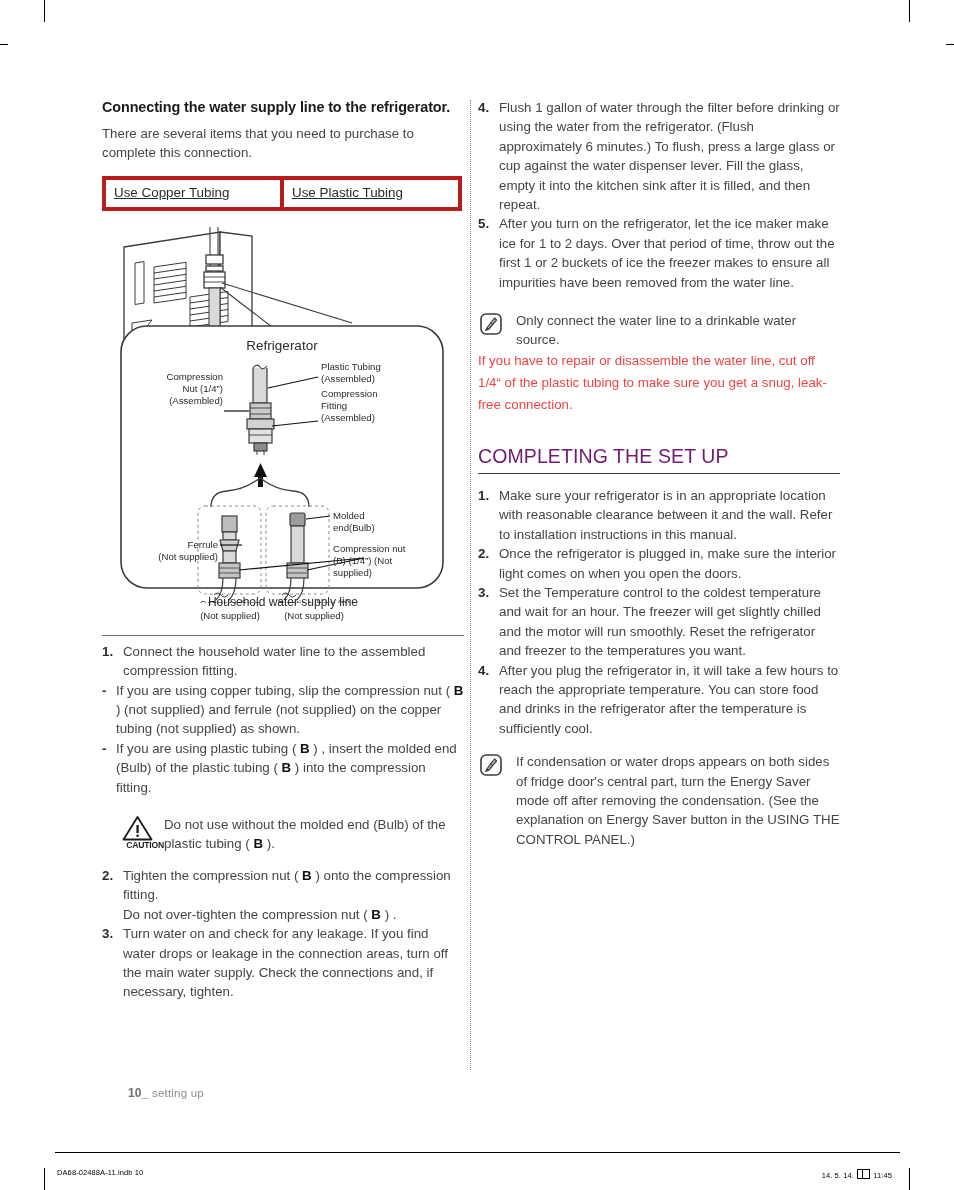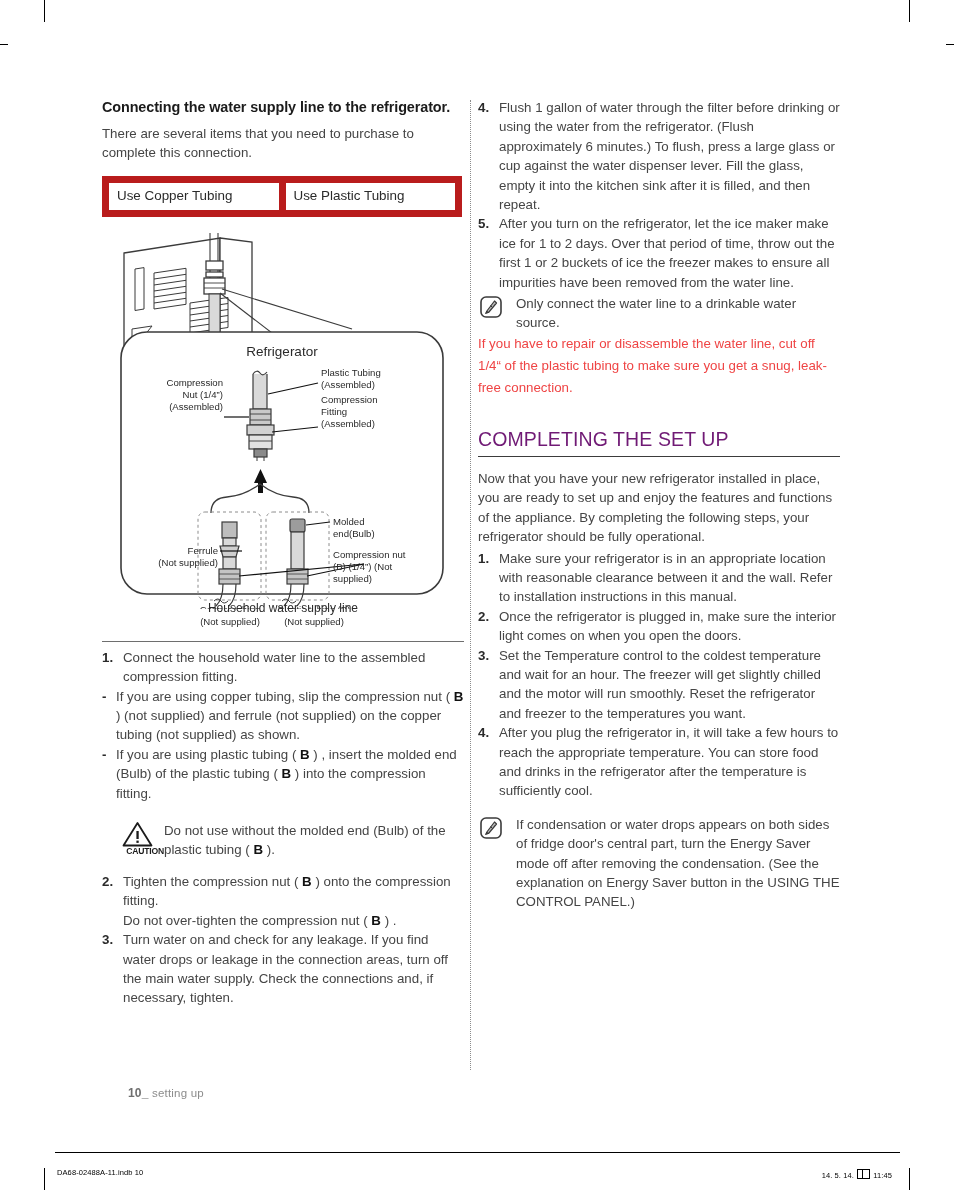--- a/index.html
+++ b/index.html
@@ -111,23 +111,24 @@
   }
 
   
   table.kit {
     border-collapse: collapse;
     width: 360px;
     margin-top: 13px;
     table-layout: fixed;
   }
   table.kit th, table.kit td {
-    border: 7px solid #b91c1c;
+    border: 4px solid #b91c1c;
     vertical-align: top;
     padding: 0;
+    text-decoration: underline;
   }
   table.kit th {
     font-weight: normal;
     text-align: left;
     font-size: 13.4px;
     line-height: 16px;
     padding: 5px 8px 6px 8px;
     color: #2a2a2a;
   }
   table.kit td {
@@ -514,39 +515,38 @@
       <div class="step">
         <span class="num">4.</span>
         <span>Flush 1 gallon of water through the filter before drinking or using the water from the refrigerator. (Flush approximately 6 minutes.) To flush, press a large glass or cup against the water dispenser lever. Fill the glass, empty it into the kitchen sink after it is filled, and then repeat.</span>
       </div>
       <div class="step">
         <span class="num">5.</span>
         <span>After you turn on the refrigerator, let the ice maker make ice for 1 to 2 days. Over that period of time, throw out the first 1 or 2 buckets of ice the freezer makes to ensure all impurities have been removed from the water line.</span>
       </div>
     </div>
 
-    <div class="note" style="margin-top:2px;">
+    <div class="note" style="margin-top:19px;">
       <span class="nicon">
         <svg width="22" height="22" viewBox="0 0 22 22">
           <rect x="1" y="1" width="20" height="20" rx="5" ry="5" fill="#ffffff" stroke="#3b3b3b" stroke-width="1.6"></rect>
           <path d="M6.5 15.5 L14.5 5 L16.5 7 L8.5 16.5 Z" fill="#bdbdbd" stroke="#3b3b3b" stroke-width="1.2" stroke-linejoin="round"></path>
           <path d="M6.5 15.5 L8.5 16.5 L5.5 17.5 Z" fill="#3b3b3b" stroke="#3b3b3b" stroke-width="1"></path>
           <path d="M10.5 9.5 L13 12" stroke="#3b3b3b" stroke-width="1"></path>
         </svg>
       </span>
       <span class="ntext">Only connect the water line to a drinkable water source.</span>
     </div>
     <div class="note-cont">If you have to repair or disassemble the water line, cut off 1/4“ of the plastic tubing to make sure you get a snug, leak-free connection.</div>
 
     <div style="margin-top:28px;">
       <h1 class="section">COMPLETING THE SET UP</h1>
       <div class="section-rule"></div>
     </div>
 
-    <p class="body">Now that you have your new refrigerator installed in place, you are ready to set up and enjoy the features and functions of the appliance. By completing the following steps, your refrigerator should be fully operational.</p>
 
     <div class="steps" style="margin-top:2px;">
       <div class="step">
         <span class="num">1.</span>
         <span>Make sure your refrigerator is in an appropriate location with reasonable clearance between it and the wall. Refer to installation instructions in this manual.</span>
       </div>
       <div class="step">
         <span class="num">2.</span>
         <span>Once the refrigerator is plugged in, make sure the interior light comes on when you open the doors.</span>
       </div>

